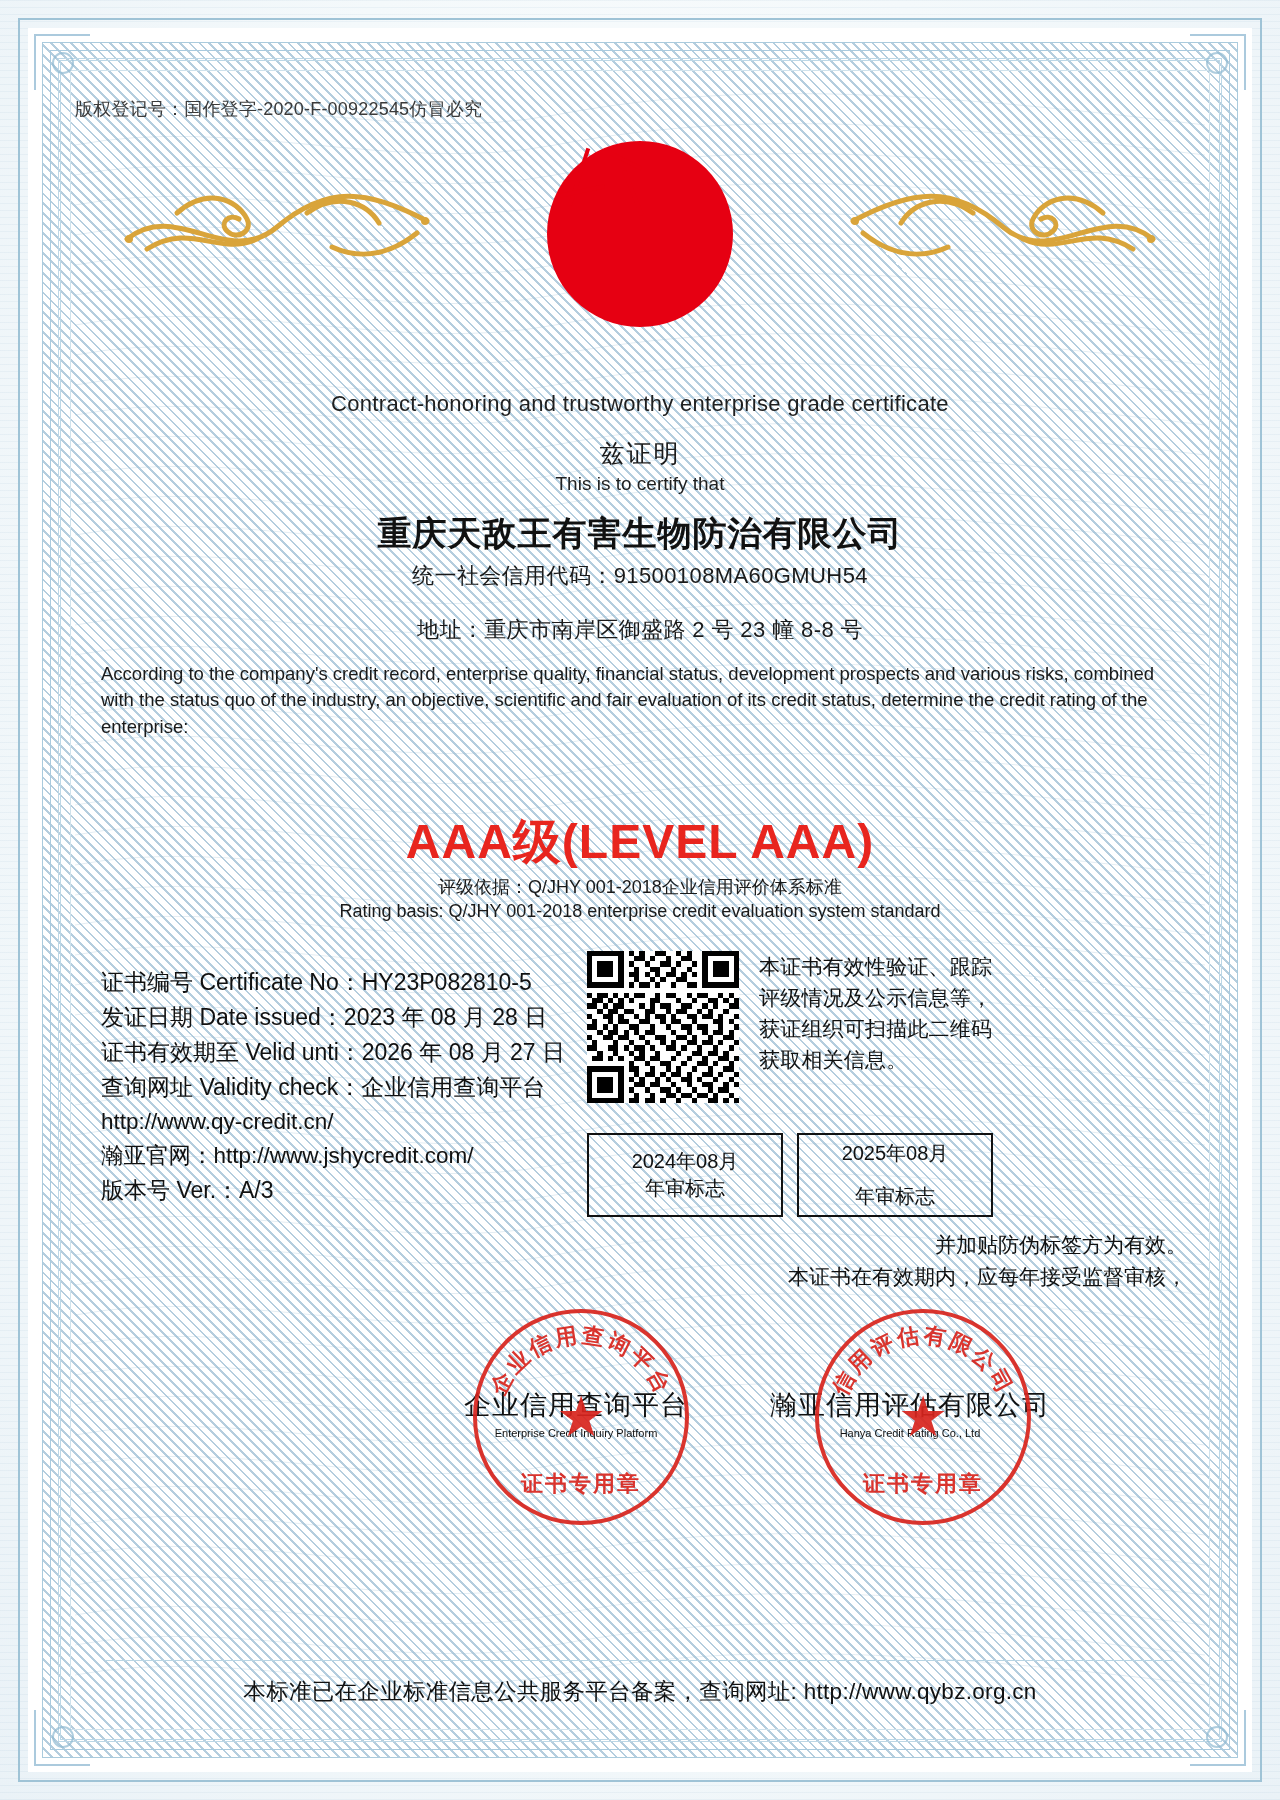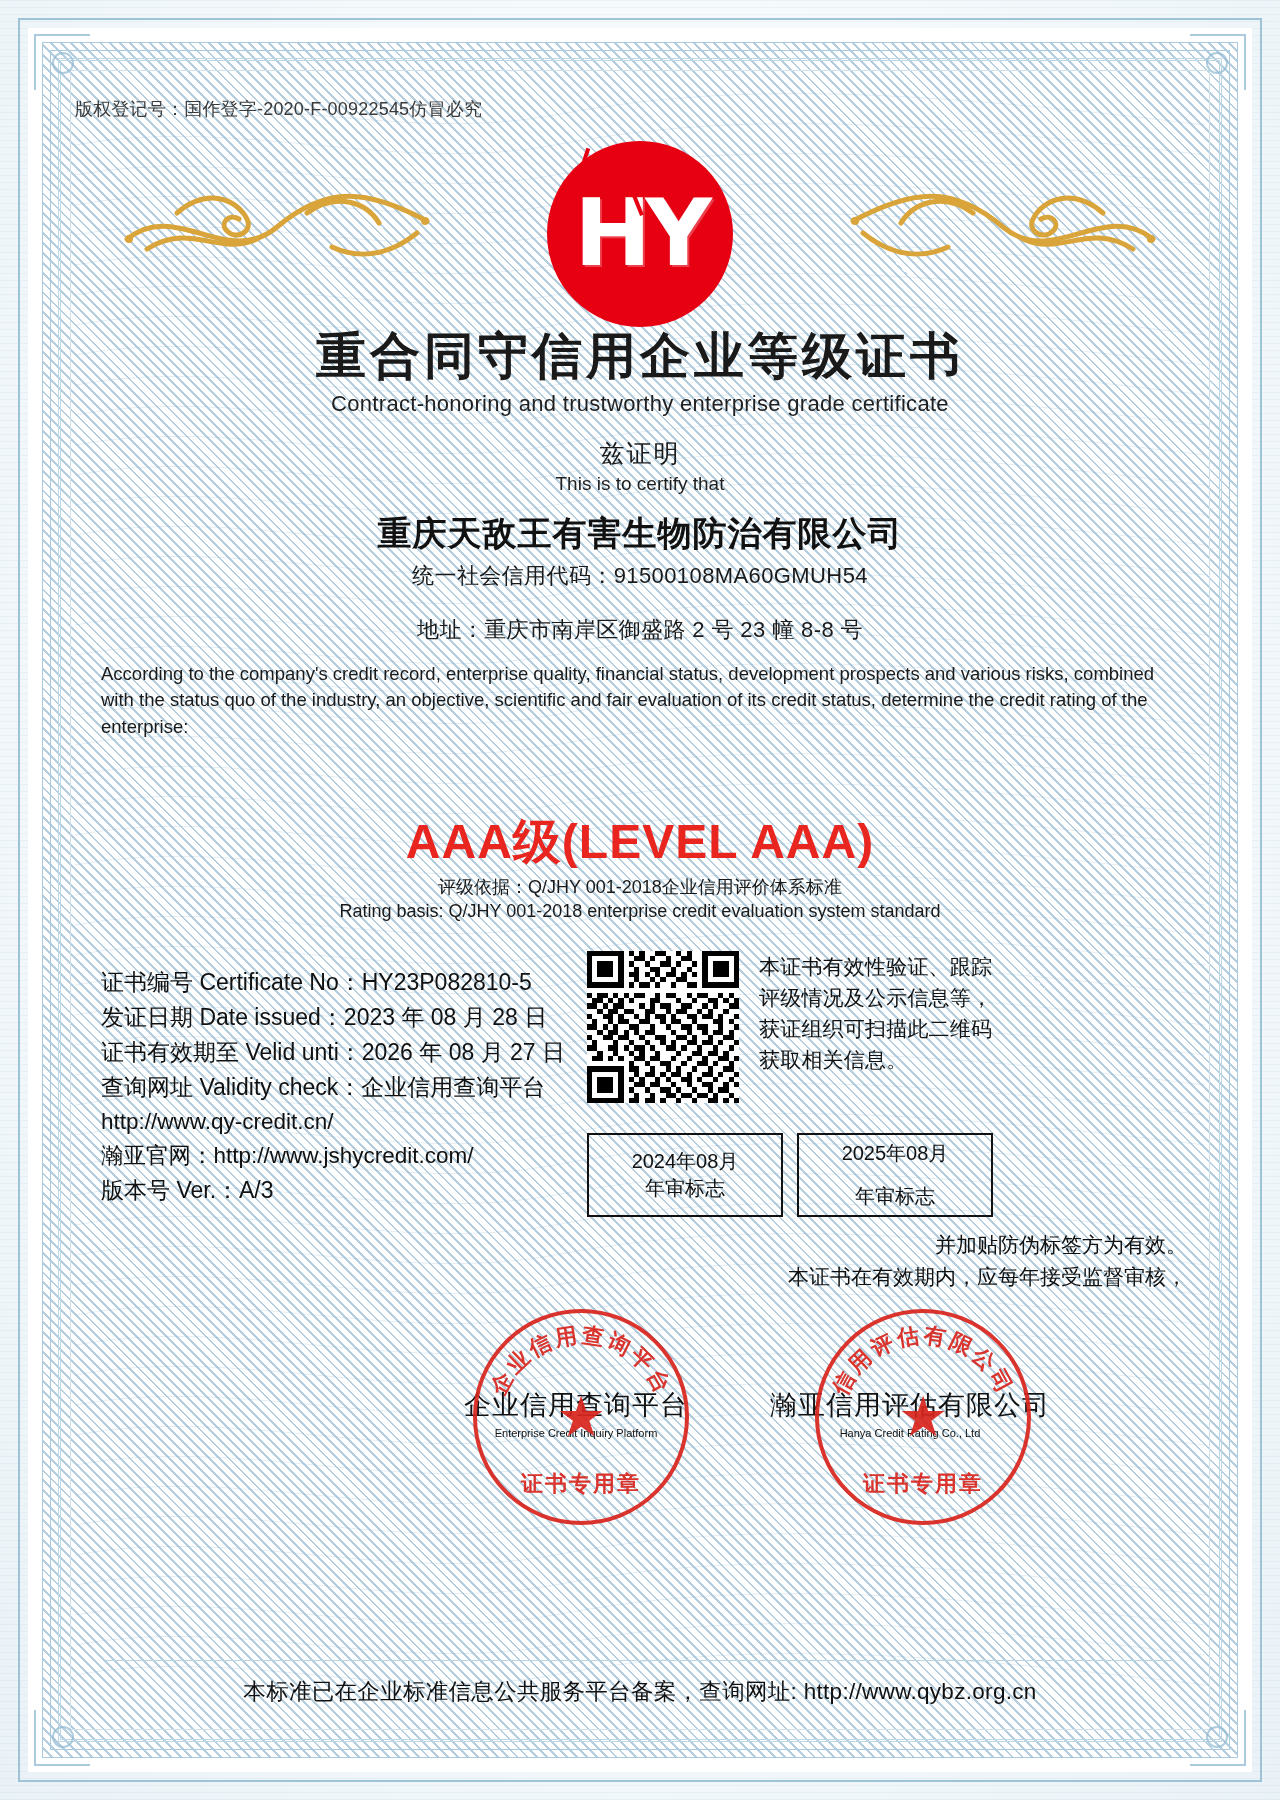--- a/index.html
+++ b/index.html
@@ -330,29 +330,27 @@
           <path d="M190 44 C 220 22, 250 34, 262 54"></path>
           <path d="M215 78 C 250 94, 280 80, 300 64"></path>
         </g>
         <g fill="#d9a43a">
           <circle cx="12" cy="70" r="4"></circle>
           <circle cx="308" cy="52" r="4"></circle>
         </g>
       </svg>
 
       <div class="logo">
-        <span class="hy">HY</span>
         <span class="crack c1"></span>
         <span class="crack c2"></span>
         <span class="crack c3"></span>
         <span class="crack c4"></span>
       </div>
     </div>
 
-    <div class="title-cn">重合同守信用企业等级证书</div>
     <div class="title-en">Contract-honoring and trustworthy enterprise grade certificate</div>
 
     <div class="certify-cn">兹证明</div>
     <div class="certify-en">This is to certify that</div>
 
     <div class="company">重庆天敌王有害生物防治有限公司</div>
     <div class="uscc">统一社会信用代码：91500108MA60GMUH54</div>
     <div class="addr">地址：重庆市南岸区御盛路 2 号 23 幢 8-8 号</div>
 
     <div class="para">

